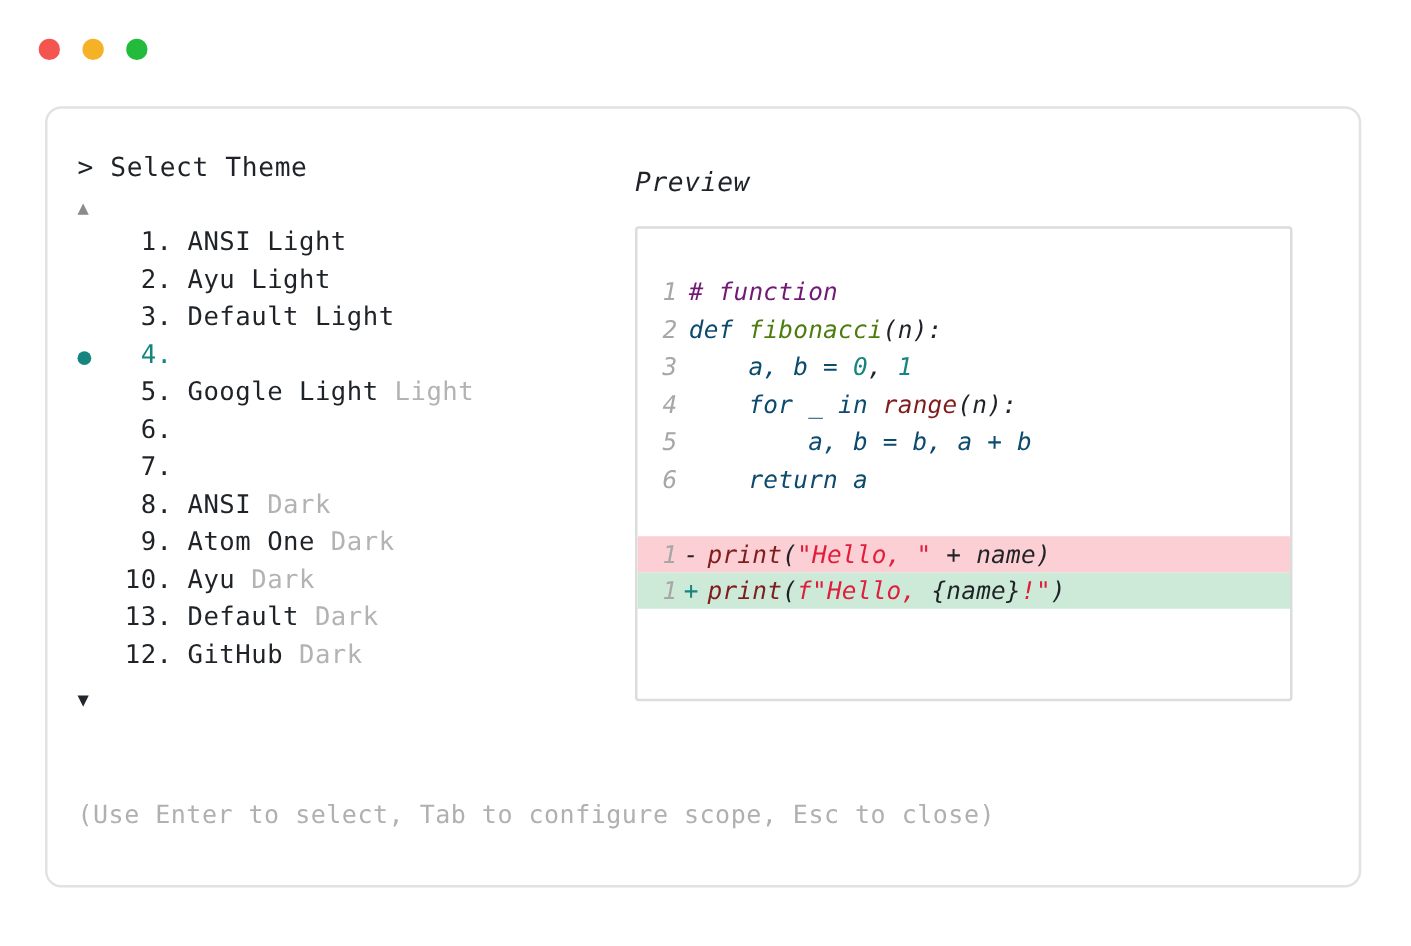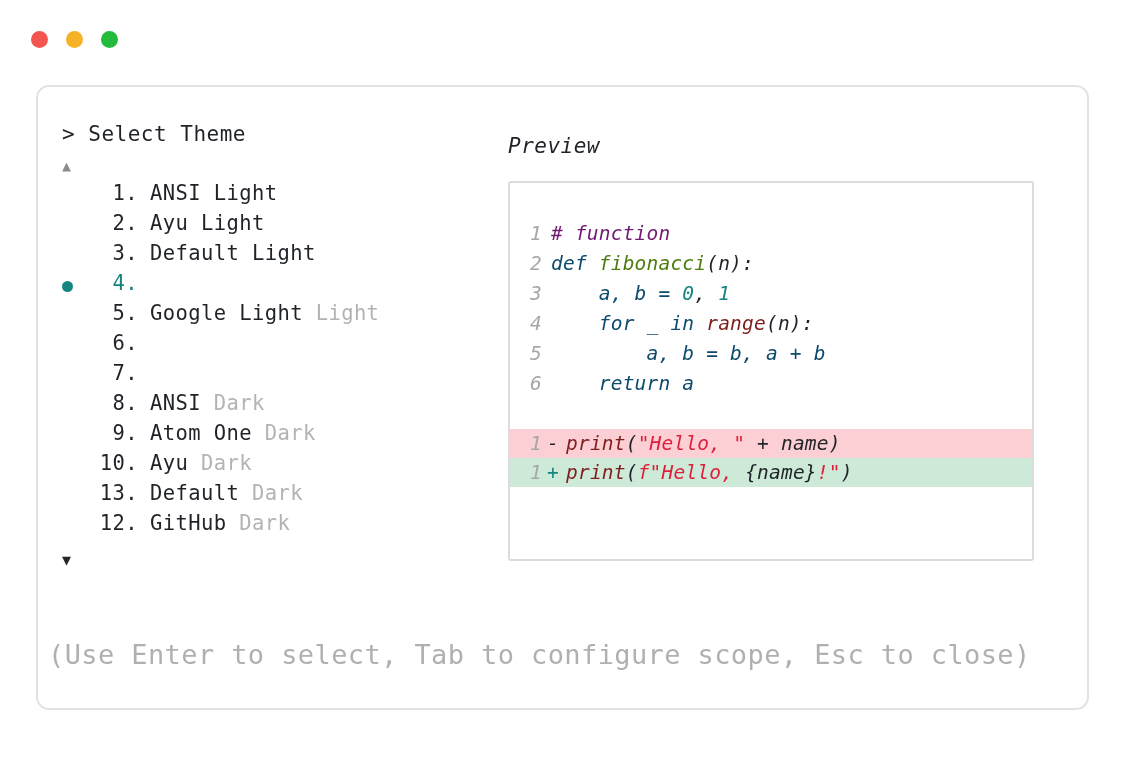--- a/index.html
+++ b/index.html
@@ -116,23 +116,23 @@
     color: #1f2328;
   }
   .theme-row.selected .num-cell,
   .theme-row.selected .name-cell,
   .theme-row.selected .variant { color: #17857f; }
   .variant { color: #1f2328; }
   .variant.muted { color: #b3b3b3; }
 
   .hint {
     position: absolute;
-    left: 10px;
+    left: 24px;
     top: 552px;
-    font-size: 27px;
+    font-size: 20px;
     color: #b0b0b0;
     letter-spacing: 0.4px;
     white-space: pre;
   }
 
   
   .right-col {
     position: absolute;
     left: 470px;
     top: 46px;

